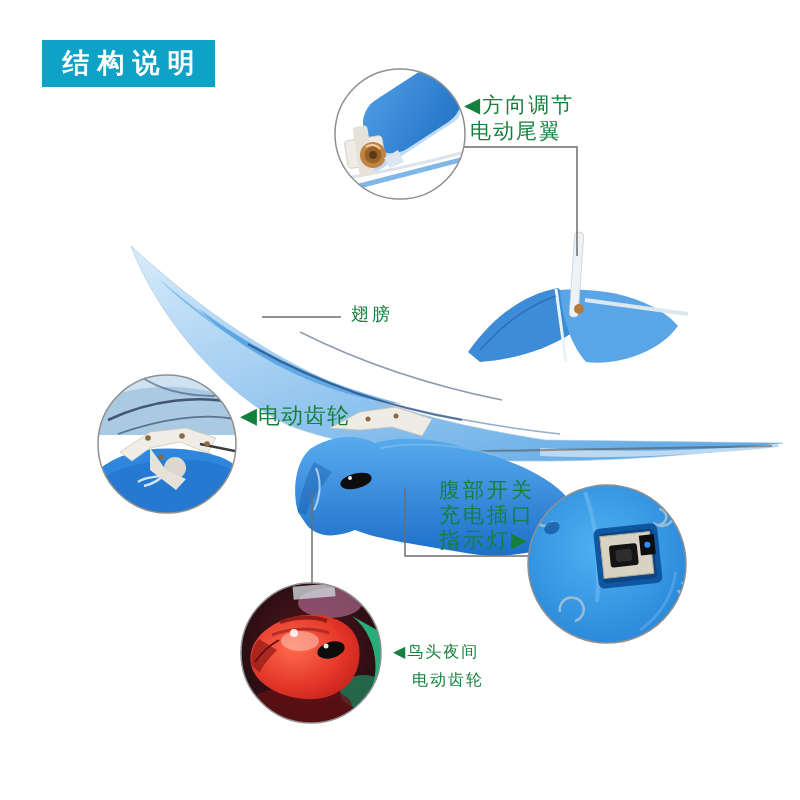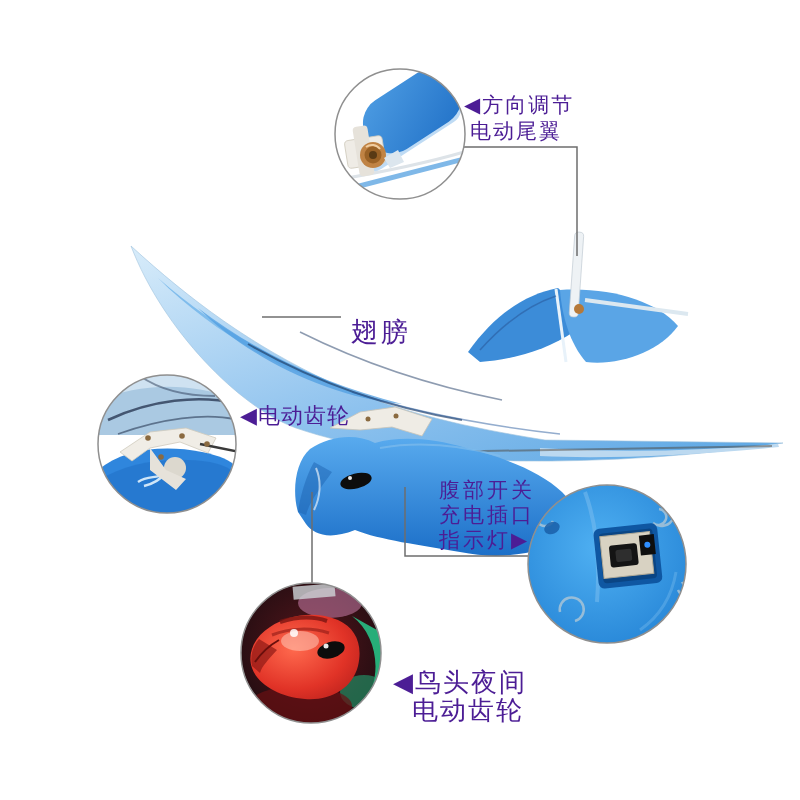--- a/index.html
+++ b/index.html
@@ -6,27 +6,27 @@
   .stage{
     position:relative;width:800px;height:800px;background:#ffffff;overflow:hidden;
     font-family:"Liberation Sans","DejaVu Sans",sans-serif;
   }
   .stage svg{position:absolute;left:0;top:0;}
   .badge{
     position:absolute;left:42px;top:40px;width:173px;height:47px;
     background:#0ea2c6;color:#ffffff;font-size:27px;font-weight:bold;
     line-height:47px;text-align:center;letter-spacing:8px;text-indent:8px;
   }
-  .lbl{position:absolute;color:#4c1d95;white-space:nowrap;}
+  .lbl{position:absolute;color:#15803d;white-space:nowrap;}
   .lbl-tail{left:464px;top:92px;font-size:21px;line-height:26px;letter-spacing:2px;}
   .lbl-tail .l2{padding-left:6px;}
-  .lbl-wing{left:351px;top:314px;font-size:27px;letter-spacing:3px;}
+  .lbl-wing{left:351px;top:302px;font-size:18px;letter-spacing:3px;}
   .lbl-gear{left:240px;top:401px;font-size:22px;letter-spacing:1px;}
   .lbl-belly{left:439px;top:477px;font-size:21px;line-height:25px;letter-spacing:3px;}
-  .lbl-head{left:393px;top:668px;font-size:26px;line-height:28px;letter-spacing:2px;}
+  .lbl-head{left:393px;top:638px;font-size:16px;line-height:28px;letter-spacing:2px;}
   .lbl-head .l2{padding-left:19px;}
 </style>
 </head>
 <body>
 
 <div class="stage">
 
   <svg width="800" height="800" viewBox="0 0 800 800">
     <defs>
       <linearGradient id="gWing" x1="0" y1="0" x2="1" y2="1">
@@ -205,20 +205,21 @@
         <path d="M272,635 C290,628 311,627 329,633" fill="none" stroke="#8f1a16" stroke-width="3" opacity="0.6"></path>
         <ellipse cx="300" cy="641" rx="19" ry="10" fill="#ffd2c2" opacity="0.5"></ellipse>
         <circle cx="294" cy="633" r="4" fill="#ffffff" opacity="0.85"></circle>
         <ellipse cx="331" cy="650" rx="14" ry="8" fill="#0c0c0c" transform="rotate(-16 331 650)"></ellipse>
         <circle cx="326" cy="646" r="2.5" fill="#e8e8e8"></circle>
       </g>
       <circle cx="311" cy="653" r="70" fill="none" stroke="#8f8f8f" stroke-width="1.5"></circle>
     </g>
   </svg>
 
+  <div class="badge">结构说明</div>
 
   <div class="lbl lbl-tail">
     <div class="l1">◀方向调节</div>
     <div class="l2">电动尾翼</div>
   </div>
 
   <div class="lbl lbl-wing">翅膀</div>
 
   <div class="lbl lbl-gear">◀电动齿轮</div>
 

